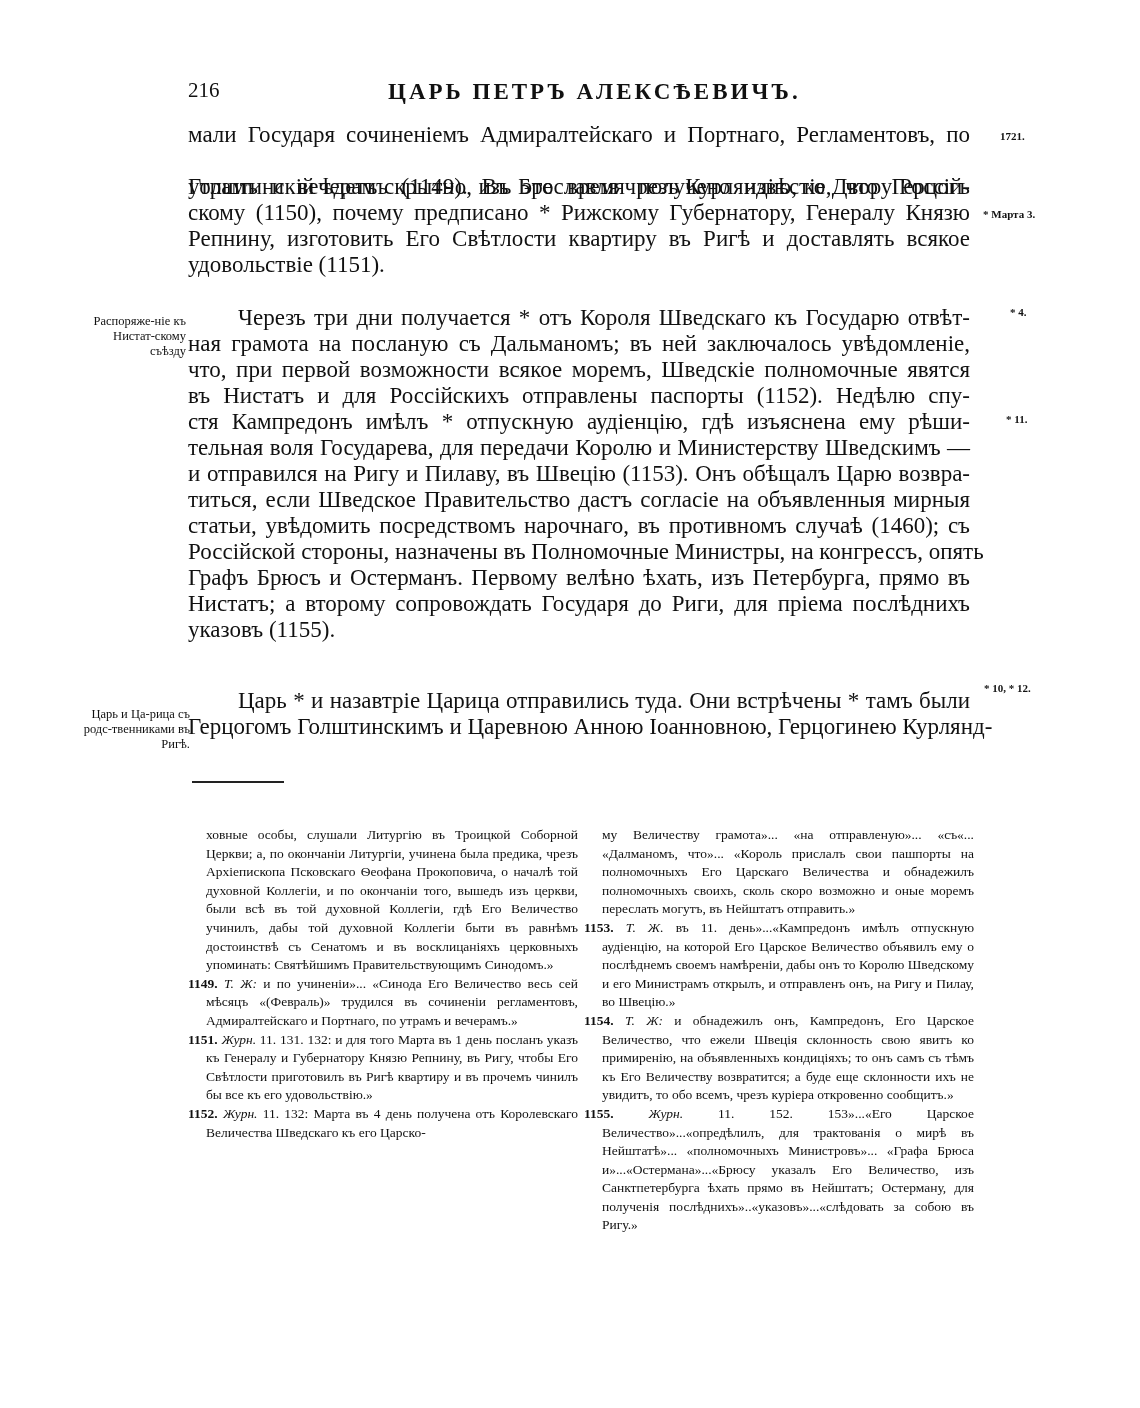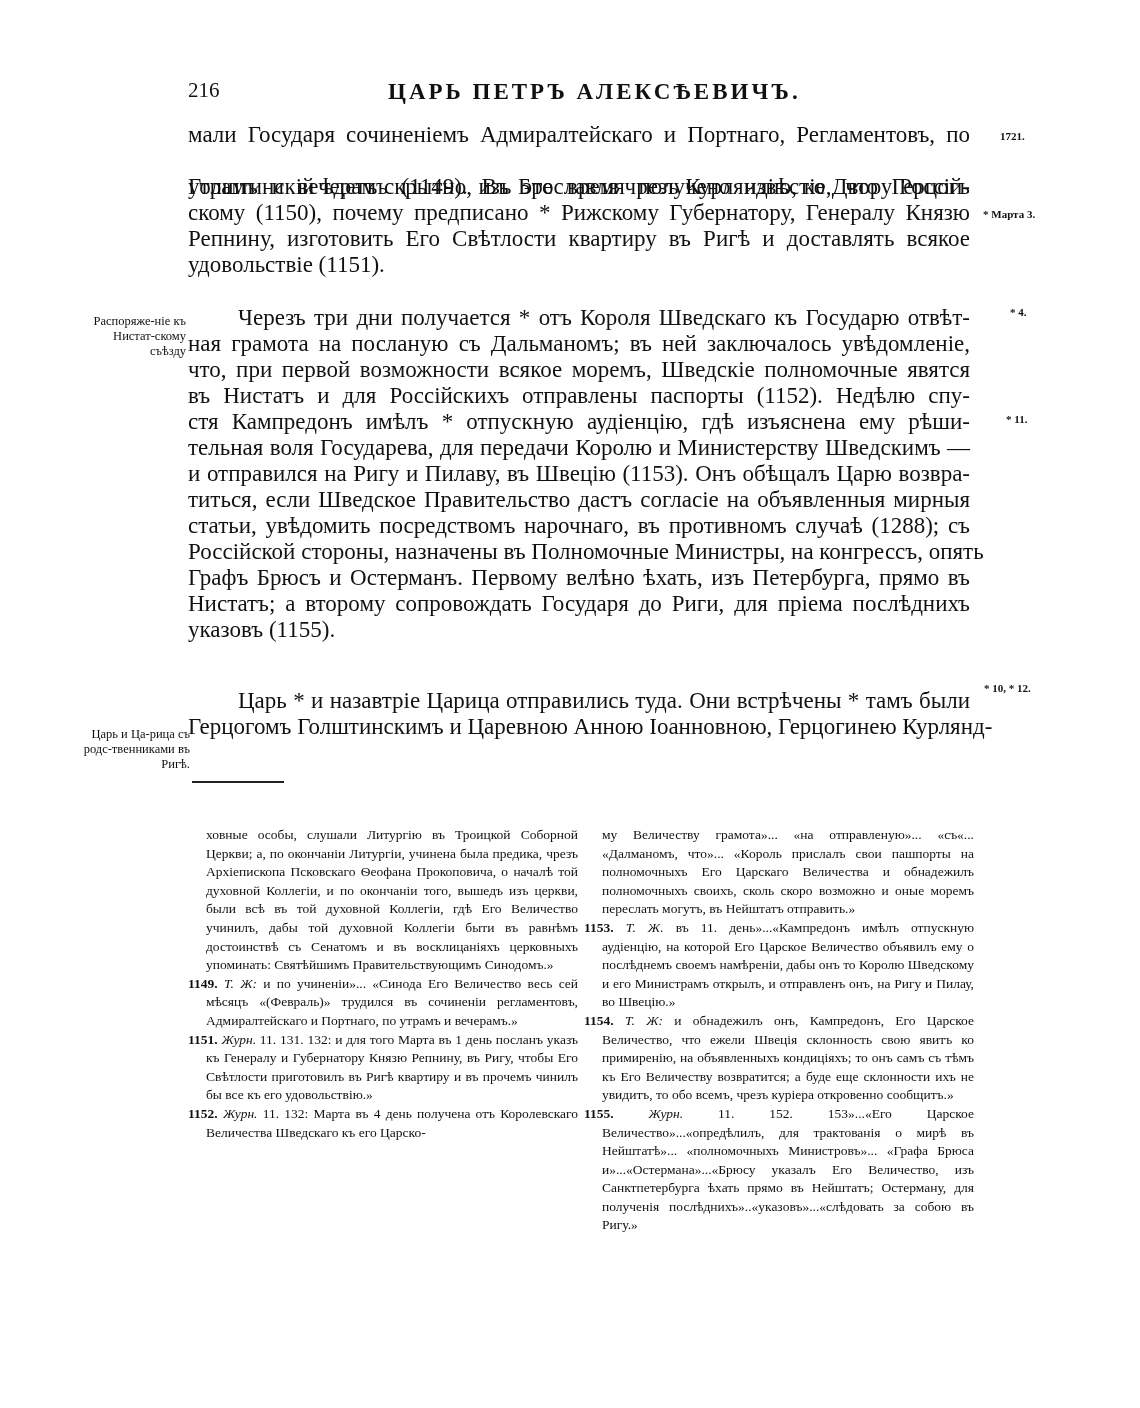--- a/index.html
+++ b/index.html
@@ -28,41 +28,41 @@
   <div class="page-number">216</div>
   <div class="running-head">ЦАРЬ ПЕТРЪ АЛЕКСѢЕВИЧЪ.</div>
 
   <div class="date-note" style="left:1000px; top:130px;">1721.</div>
   <div class="date-note" style="left:983px; top:208px;">* Марта 3.</div>
   <div class="date-note" style="left:1010px; top:306px;">* 4.</div>
   <div class="date-note" style="left:1006px; top:413px;">* 11.</div>
   <div class="date-note" style="left:984px; top:682px;">* 10, * 12.</div>
 
   <div class="side-note" style="left:76px; top:314px; width:110px;">Распоряже-ніе къ Нистат-скому съѣзду</div>
-  <div class="side-note" style="left:80px; top:727px; width:110px;">Царь и Ца-рица съ родс-твенниками въ Ригѣ.</div>
+  <div class="side-note" style="left:80px; top:707px; width:110px;">Царь и Ца-рица съ родс-твенниками въ Ригѣ.</div>
 
   <div>
     <div class="main-line" style="top:122px;">мали Государя сочиненіемъ Адмиралтейскаго и Портнаго, Регламентовъ, по</div>
     <div class="main-line" style="top:148px;margin-top:26px;">утрамъ и вечерамъ (1149). Въ это время получено извѣстіе, что Герцогъ</div>
     <div class="main-line" style="top:174px;">Голштинскій ѣдетъ скрытно, изъ Бреславля чрезъ Курляндію, ко Двору Россій-</div>
     <div class="main-line" style="top:200px;">скому (1150), почему предписано * Рижскому Губернатору, Генералу Князю</div>
     <div class="main-line" style="top:226px;">Репнину, изготовить Его Свѣтлости квартиру въ Ригѣ и доставлять всякое</div>
     <div class="main-line last" style="top:252px;">удовольствіе (1151).</div>
   </div>
 
   <div>
     <div class="main-line indent" style="top:305px;">Черезъ три дни получается * отъ Короля Шведскаго къ Государю отвѣт-</div>
     <div class="main-line" style="top:331px;">ная грамота на посланую съ Дальманомъ; въ ней заключалось увѣдомленіе,</div>
     <div class="main-line" style="top:357px;">что, при первой возможности всякое моремъ, Шведскіе полномочные явятся</div>
     <div class="main-line" style="top:383px;">въ Нистатъ и для Россійскихъ отправлены паспорты (1152). Недѣлю спу-</div>
     <div class="main-line" style="top:409px;">стя Кампредонъ имѣлъ * отпускную аудіенцію, гдѣ изъяснена ему рѣши-</div>
     <div class="main-line" style="top:435px;">тельная воля Государева, для передачи Королю и Министерству Шведскимъ —</div>
     <div class="main-line" style="top:461px;">и отправился на Ригу и Пилаву, въ Швецію (1153). Онъ обѣщалъ Царю возвра-</div>
     <div class="main-line" style="top:487px;">титься, если Шведское Правительство дастъ согласіе на объявленныя мирныя</div>
-    <div class="main-line" style="top:513px;">статьи, увѣдомить посредствомъ нарочнаго, въ противномъ случаѣ (1288); съ</div>
+    <div class="main-line" style="top:513px;">статьи, увѣдомить посредствомъ нарочнаго, въ противномъ случаѣ (1460); съ</div>
     <div class="main-line" style="top:539px;">Россійской стороны, назначены въ Полномочные Министры, на конгрессъ, опять</div>
     <div class="main-line" style="top:565px;">Графъ Брюсъ и Остерманъ. Первому велѣно ѣхать, изъ Петербурга, прямо въ</div>
     <div class="main-line" style="top:591px;">Нистатъ; а второму сопровождать Государя до Риги, для пріема послѣднихъ</div>
     <div class="main-line last" style="top:617px;">указовъ (1155).</div>
   </div>
 
   <div>
     <div class="main-line indent" style="top:688px;">Царь * и назавтріе Царица отправились туда. Они встрѣчены * тамъ были</div>
     <div class="main-line" style="top:714px;">Герцогомъ Голштинскимъ и Царевною Анною Іоанновною, Герцогинею Курлянд-</div>
   </div>

